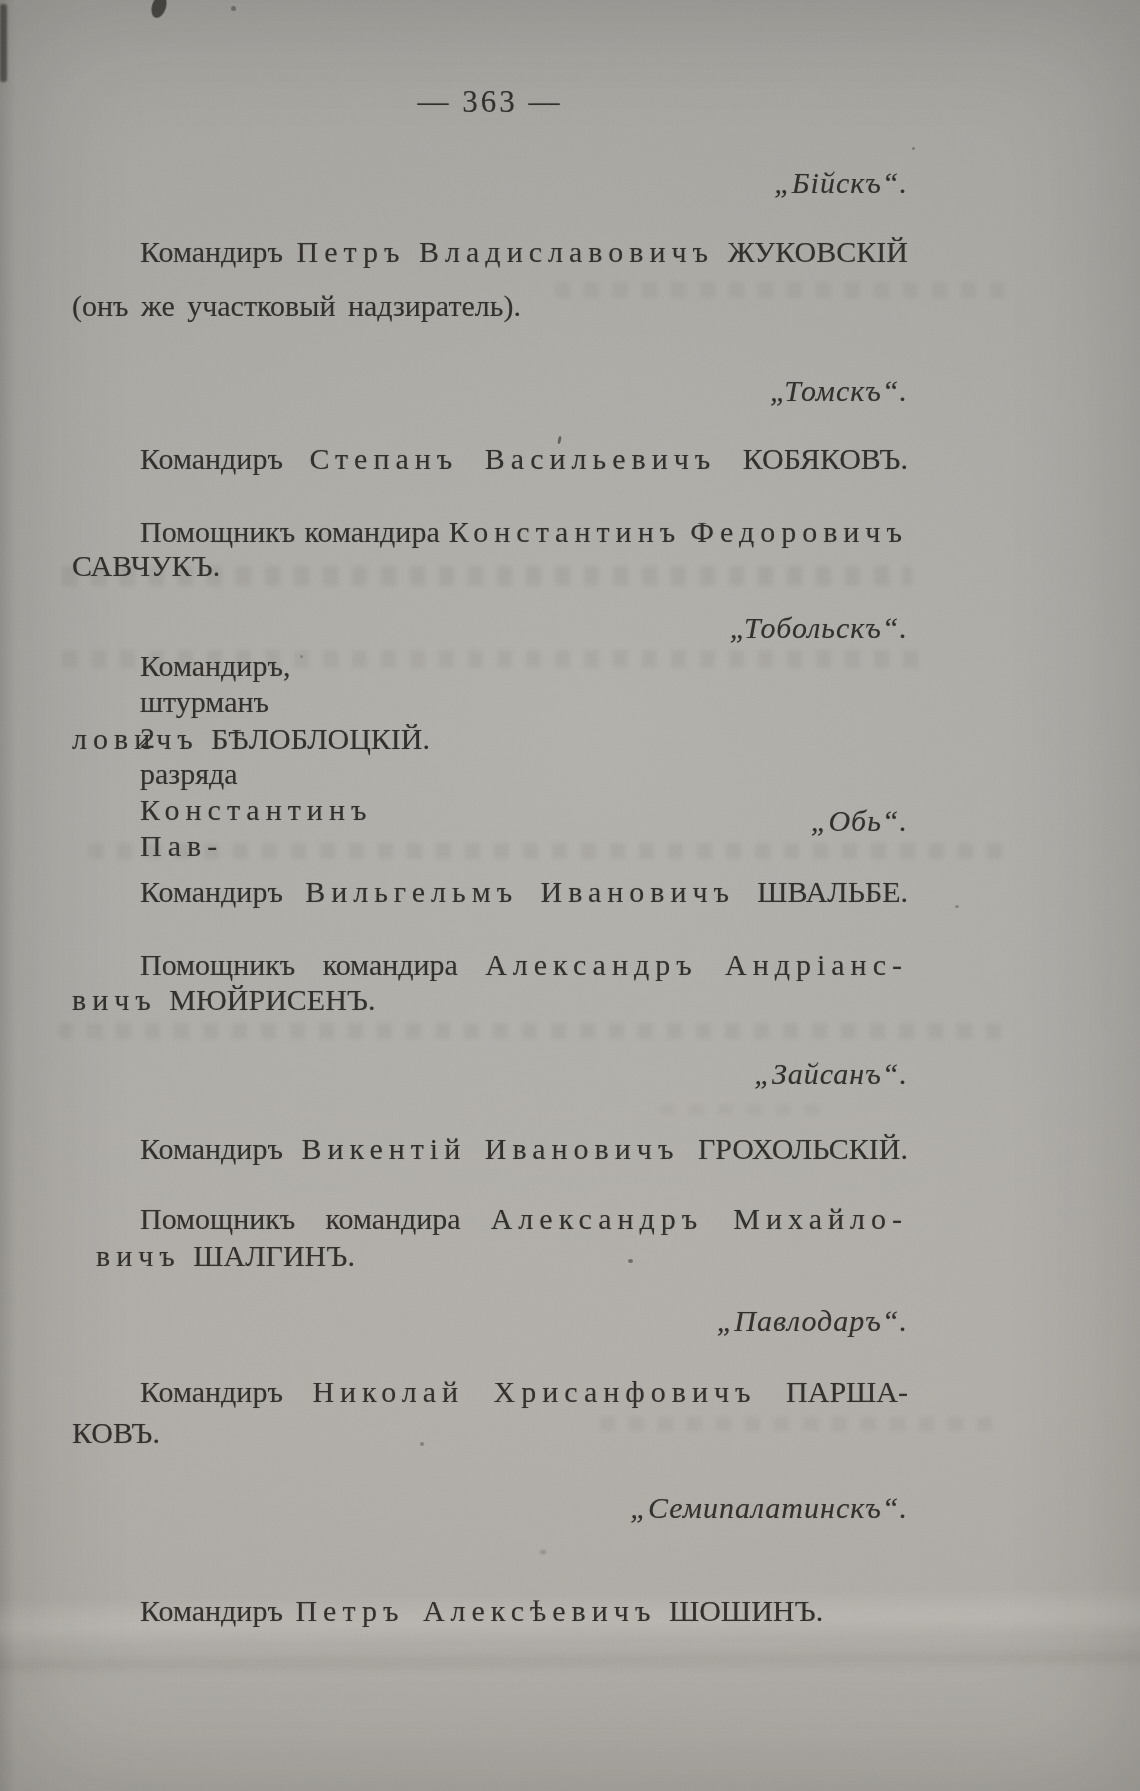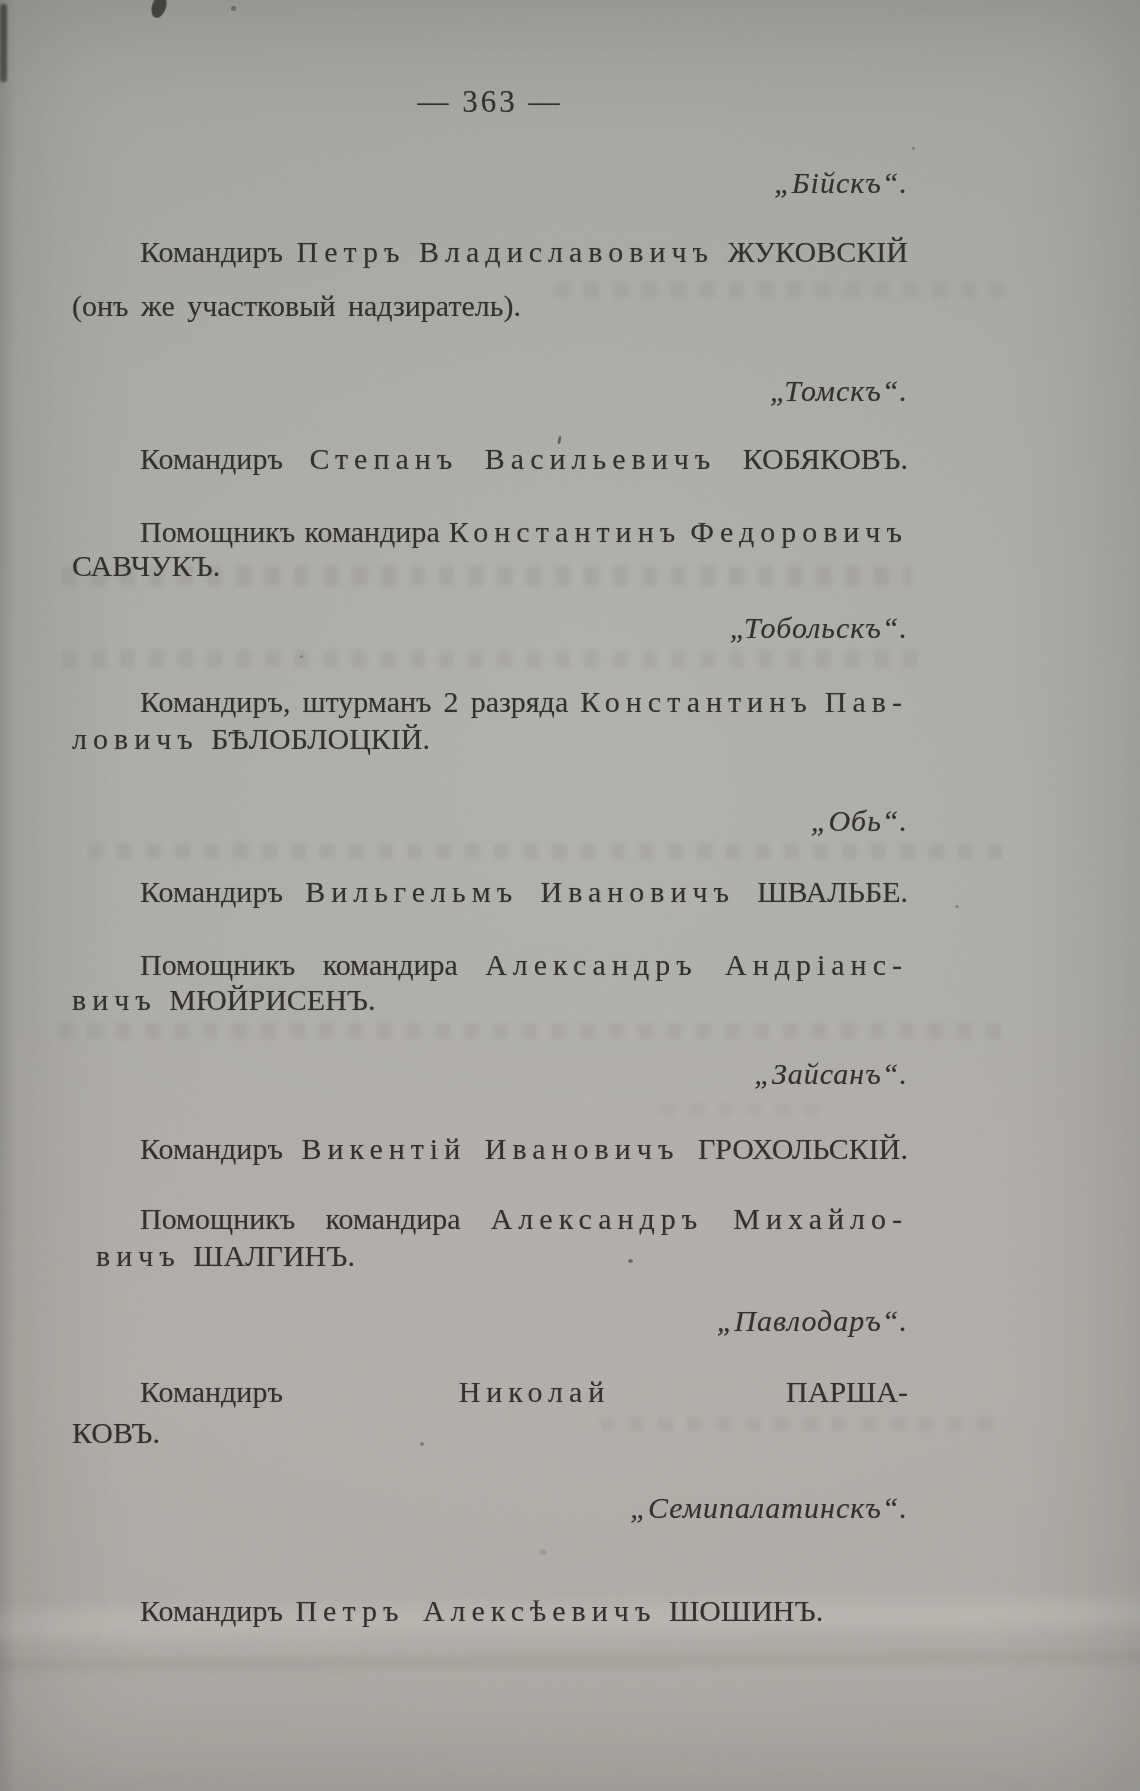--- a/index.html
+++ b/index.html
@@ -125,21 +125,21 @@
         <span class="normal">КОБЯКОВЪ.</span>
       </div>
       <div class="text-line indent justify" style="top: 514px;">
         <span class="normal">Помощникъ</span>
         <span class="normal">командира</span>
         <span class="spaced">Константинъ</span>
         <span class="spaced">Федоровичъ</span>
       </div>
       <div class="text-line" style="top: 548px;"><span class="normal">САВЧУКЪ.</span></div>
       <div class="ship-heading" style="top: 611px;">„Тобольскъ“.</div>
-      <div class="text-line indent justify" style="top: 684px;">
+      <div class="text-line indent justify" style="top: 648px; flex-direction: column;">
         <span class="normal">Командиръ,</span>
         <span class="normal">штурманъ</span>
         <span class="normal">2</span>
         <span class="normal">разряда</span>
         <span class="spaced">Константинъ</span>
         <span class="spaced">Пав-</span>
       </div>
       <div class="text-line" style="top: 721px;"><span class="spaced">ловичъ</span><span class="normal"> БѢЛОБЛОЦКІЙ.</span></div>
       <div class="ship-heading" style="top: 804px;">„Обь“.</div>
       <div class="text-line indent justify" style="top: 874px;">
@@ -166,20 +166,21 @@
         <span class="normal">Помощникъ</span>
         <span class="normal">командира</span>
         <span class="spaced">Александръ</span>
         <span class="spaced">Михайло-</span>
       </div>
       <div class="text-line" style="top: 1238px; margin-left: 24px;"><span class="spaced">вичъ</span><span class="normal"> ШАЛГИНЪ.</span></div>
       <div class="ship-heading" style="top: 1304px;">„Павлодаръ“.</div>
       <div class="text-line indent justify" style="top: 1374px;">
         <span class="normal">Командиръ</span>
         <span class="spaced">Николай</span>
+        <span class="spaced">Хрисанфовичъ</span>
         <span class="normal">ПАРША-</span>
       </div>
       <div class="text-line" style="top: 1415px;"><span class="normal">КОВЪ.</span></div>
       <div class="ship-heading" style="top: 1491px;">„Семипалатинскъ“.</div>
       <div class="text-line indent" style="top: 1561px; margin-top: 32px;"><span class="normal">Командиръ </span><span class="spaced">Петръ Алексѣевичъ</span><span class="normal"> ШОШИНЪ.</span></div>
     </div>
 
   <svg class="noise" xmlns="http://www.w3.org/2000/svg">
     <filter id="grain">
       <feTurbulence type="fractalNoise" baseFrequency="0.9" numOctaves="3" stitchTiles="stitch"></feTurbulence>

